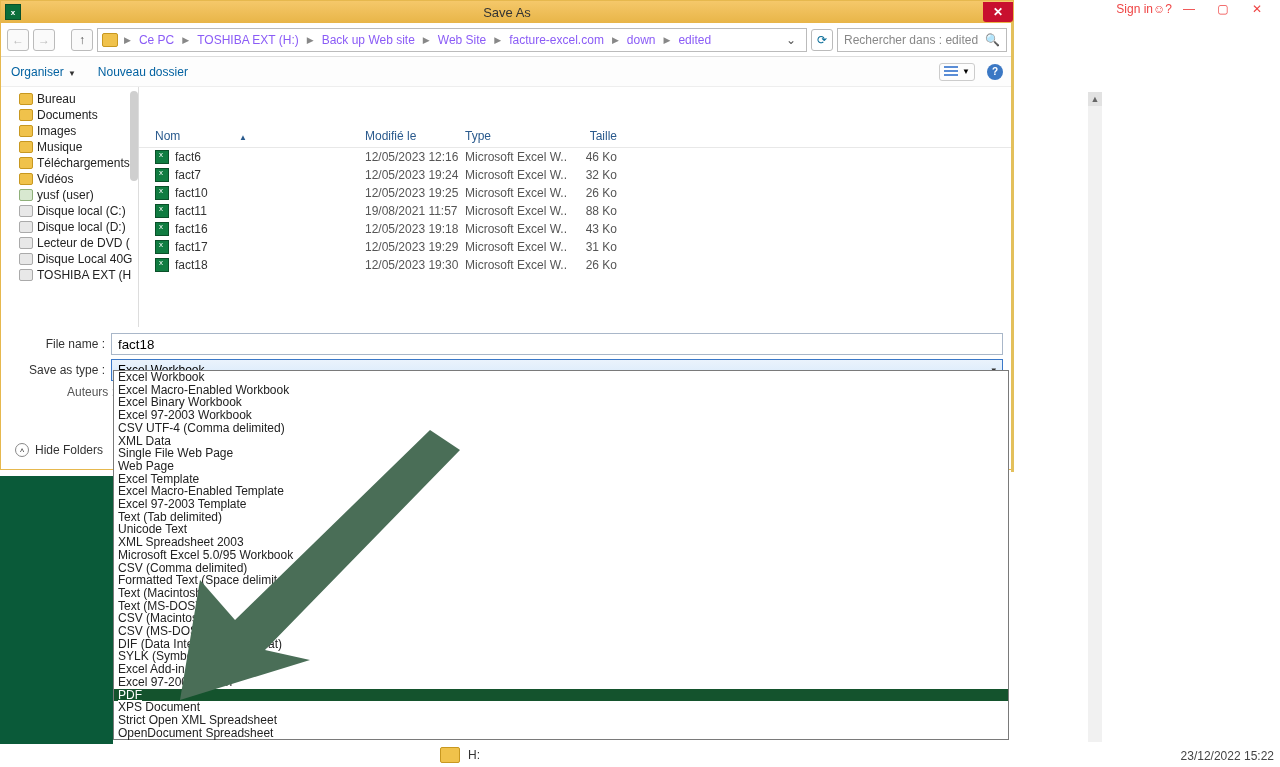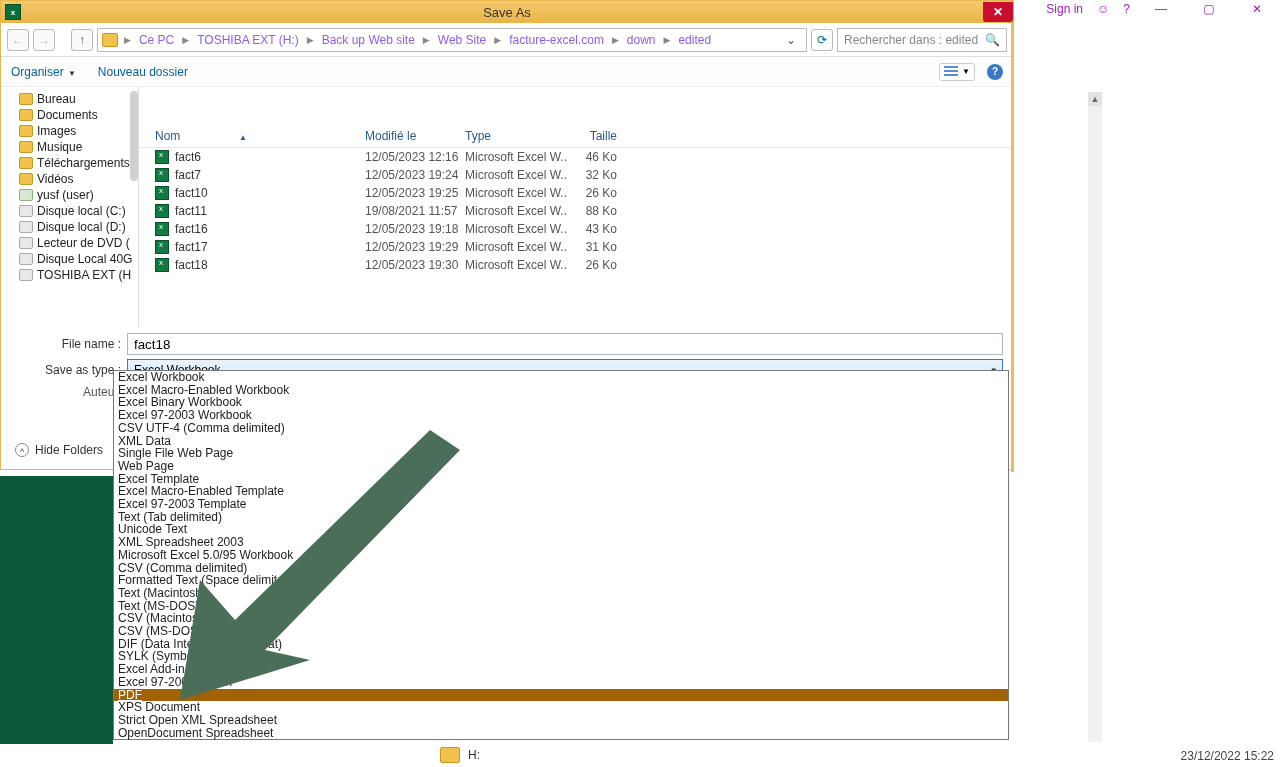--- a/index.html
+++ b/index.html
@@ -1,20 +1,20 @@
 <!DOCTYPE html>
 <html><head>
 <meta charset="utf-8">
 <style>
 * { margin: 0; padding: 0; box-sizing: border-box; font-family: "Segoe UI", Tahoma, sans-serif; }
 body { width: 1280px; height: 767px; background: #fff; overflow: hidden; position: relative; font-size: 12px; }
 
 .excel-frame { position: absolute; top: 0; left: 0; width: 1280px; height: 767px; background: #fff; }
 
-.excel-topright { position: absolute; top: 2px; right: 6px; display: flex; align-items: center; gap: 14px; color: #a21caf; }
+.excel-topright { position: absolute; top: 2px; right: 6px; display: flex; align-items: center; color: #ef4444; }
 .excel-topright span { cursor: pointer; font-size: 12px; }
 .win-btn { width: 34px; text-align: center; font-size: 13px; }
 
 .dialog { position: absolute; top: 0; left: 0; width: 1014px; background: #fff; border: 1px solid #e6b84e; }
 .title-bar { height: 22px; background: linear-gradient(#f5c86a,#e8b548); display: flex; align-items: center; position: relative; }
 .title-bar .app-icon { width: 16px; height: 16px; margin-left: 4px; background: #0b6e3a; border: 1px solid #0a5029; display:flex; align-items:center; justify-content:center; color:#fff; font-size:8px; font-weight:bold; }
 .title-bar .title-text { position:absolute; left:50%; transform:translateX(-50%); color:#333; font-size:13px; }
 .title-bar .close-btn { margin-left:auto; width:30px; height:20px; background:#c8102e; color:#fff; border-bottom-left-radius:3px; border-bottom-right-radius:3px; display:flex; align-items:center; justify-content:center; font-weight:bold; }
 
 .nav-row { height:34px; display:flex; align-items:center; gap:4px; padding:0 6px; border-bottom:1px solid #ddd; }
@@ -54,35 +54,35 @@
 .col-type { width:102px; }
 .col-size { width:60px; text-align:right; padding-right:10px; }
 .file-row { display:flex; height:18px; align-items:center; color:#333; }
 .file-row .xic { width:14px; height:14px; background:#107c41; border:1px solid #0a5029; margin-left:16px; margin-right:6px; position:relative; }
 .file-row .xic::after { content:"x"; color:#fff; font-size:8px; position:absolute; left:3px; top:-1px; }
 .file-row .fname { width:190px; }
 .file-row .fmod { width:100px; color:#555; }
 .file-row .ftype { width:102px; color:#555; overflow:hidden; white-space:nowrap; }
 .file-row .fsize { width:60px; text-align:right; color:#555; padding-right:10px; }
 
-.bottom-area { padding:6px 10px 0 26px; }
+.bottom-area { padding:6px 10px 0 10px; }
 .field-row { display:flex; align-items:center; margin-bottom:4px; }
 .field-row label { width:100px; text-align:right; padding-right:6px; color:#333; }
 .text-input { flex:1; height:22px; border:1px solid #a9b7c9; padding:0 6px; background:#fff; }
 .combo { flex:1; height:22px; border:1px solid #3a78c8; background:linear-gradient(#eaf3fc,#d6e9fb); padding:0 6px; display:flex; align-items:center; position:relative; }
 .combo .drop-ar { margin-left:auto; font-size:9px; color:#333; }
 
 .auth-row { display:flex; padding-left:30px; margin-top:4px; color:#555; }
 
 .hide-folders { position:absolute; left:14px; bottom:12px; display:flex; align-items:center; gap:6px; color:#333; }
 .hide-folders .collapse-ic { width:14px; height:14px; border:1px solid #888; border-radius:50%; display:flex; align-items:center; justify-content:center; font-size:8px; }
 
 .dropdown-list { position:absolute; left:113px; top:370px; width:896px; background:#fff; border:1px solid #7a7a7a; z-index:10; max-height:370px; overflow:visible; }
 .dropdown-list .opt { padding:0 4px; line-height:12.7px; font-size:12px; color:#222; cursor:pointer; }
-.dropdown-list .opt.hi { background:#a16207; color:#fff;text-decoration:underline; }
+.dropdown-list .opt.hi { background:#14532d; color:#fff;text-decoration:underline; }
 
 .arrow-anno { position:absolute; left:130px; top:420px; z-index:20; pointer-events:none; }
 
 .dialog-side-strip { position:absolute; left:1011px; top:22px; width:3px; height:450px; background:#e3c05c; }
 
 .right-scroll { position:absolute; right:178px; top:92px; width:14px; height:650px; background:#f1f1f1; }
 .right-scroll .arw { width:14px; height:14px; background:#e2e2e2; color:#666; font-size:9px; display:flex; align-items:center; justify-content:center; }
 
 .green-bg { position:absolute; left:0; top:476px; width:113px; height:268px; background:#0a5a39; }
 

